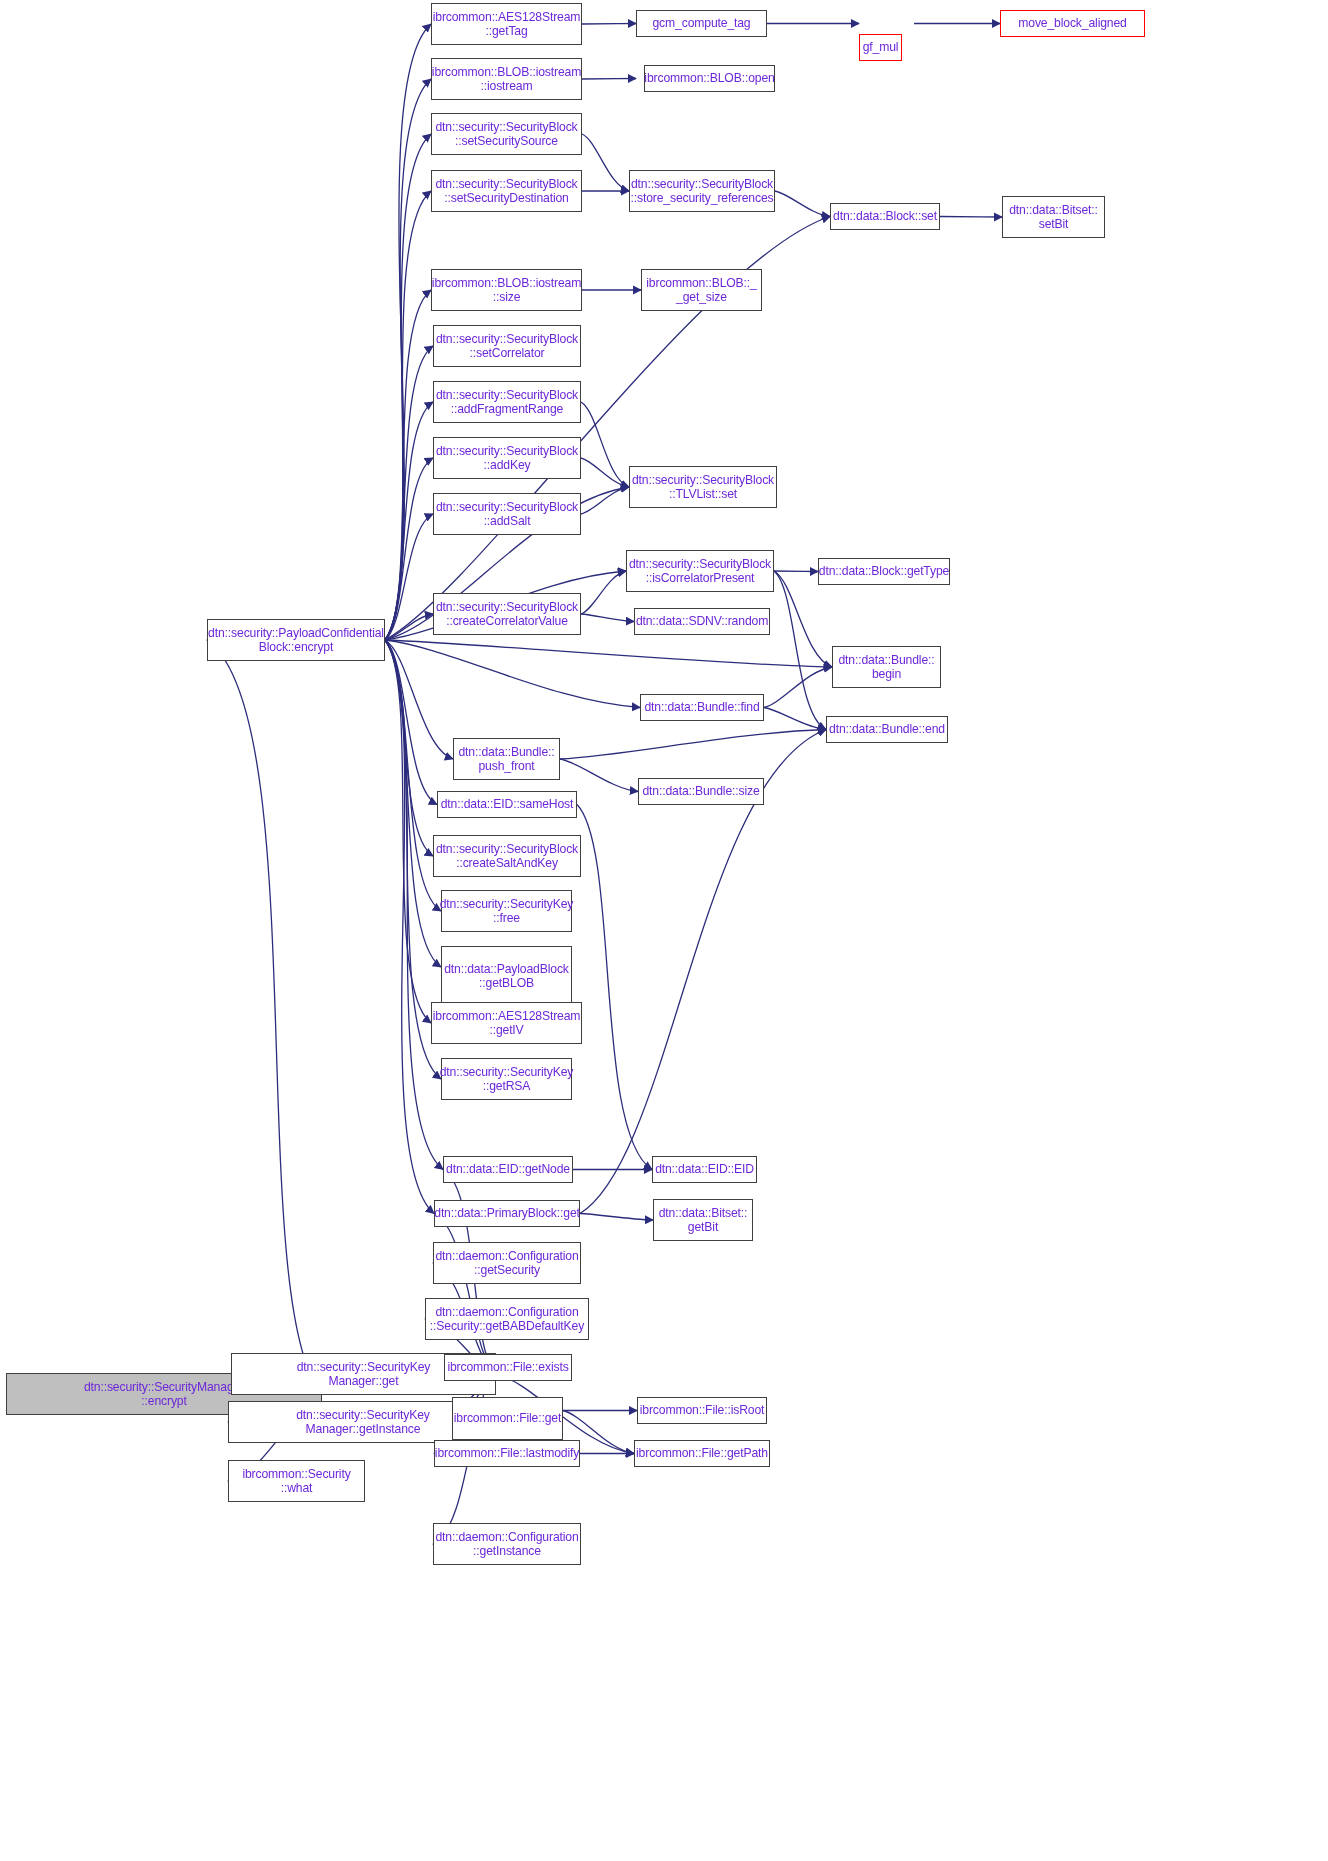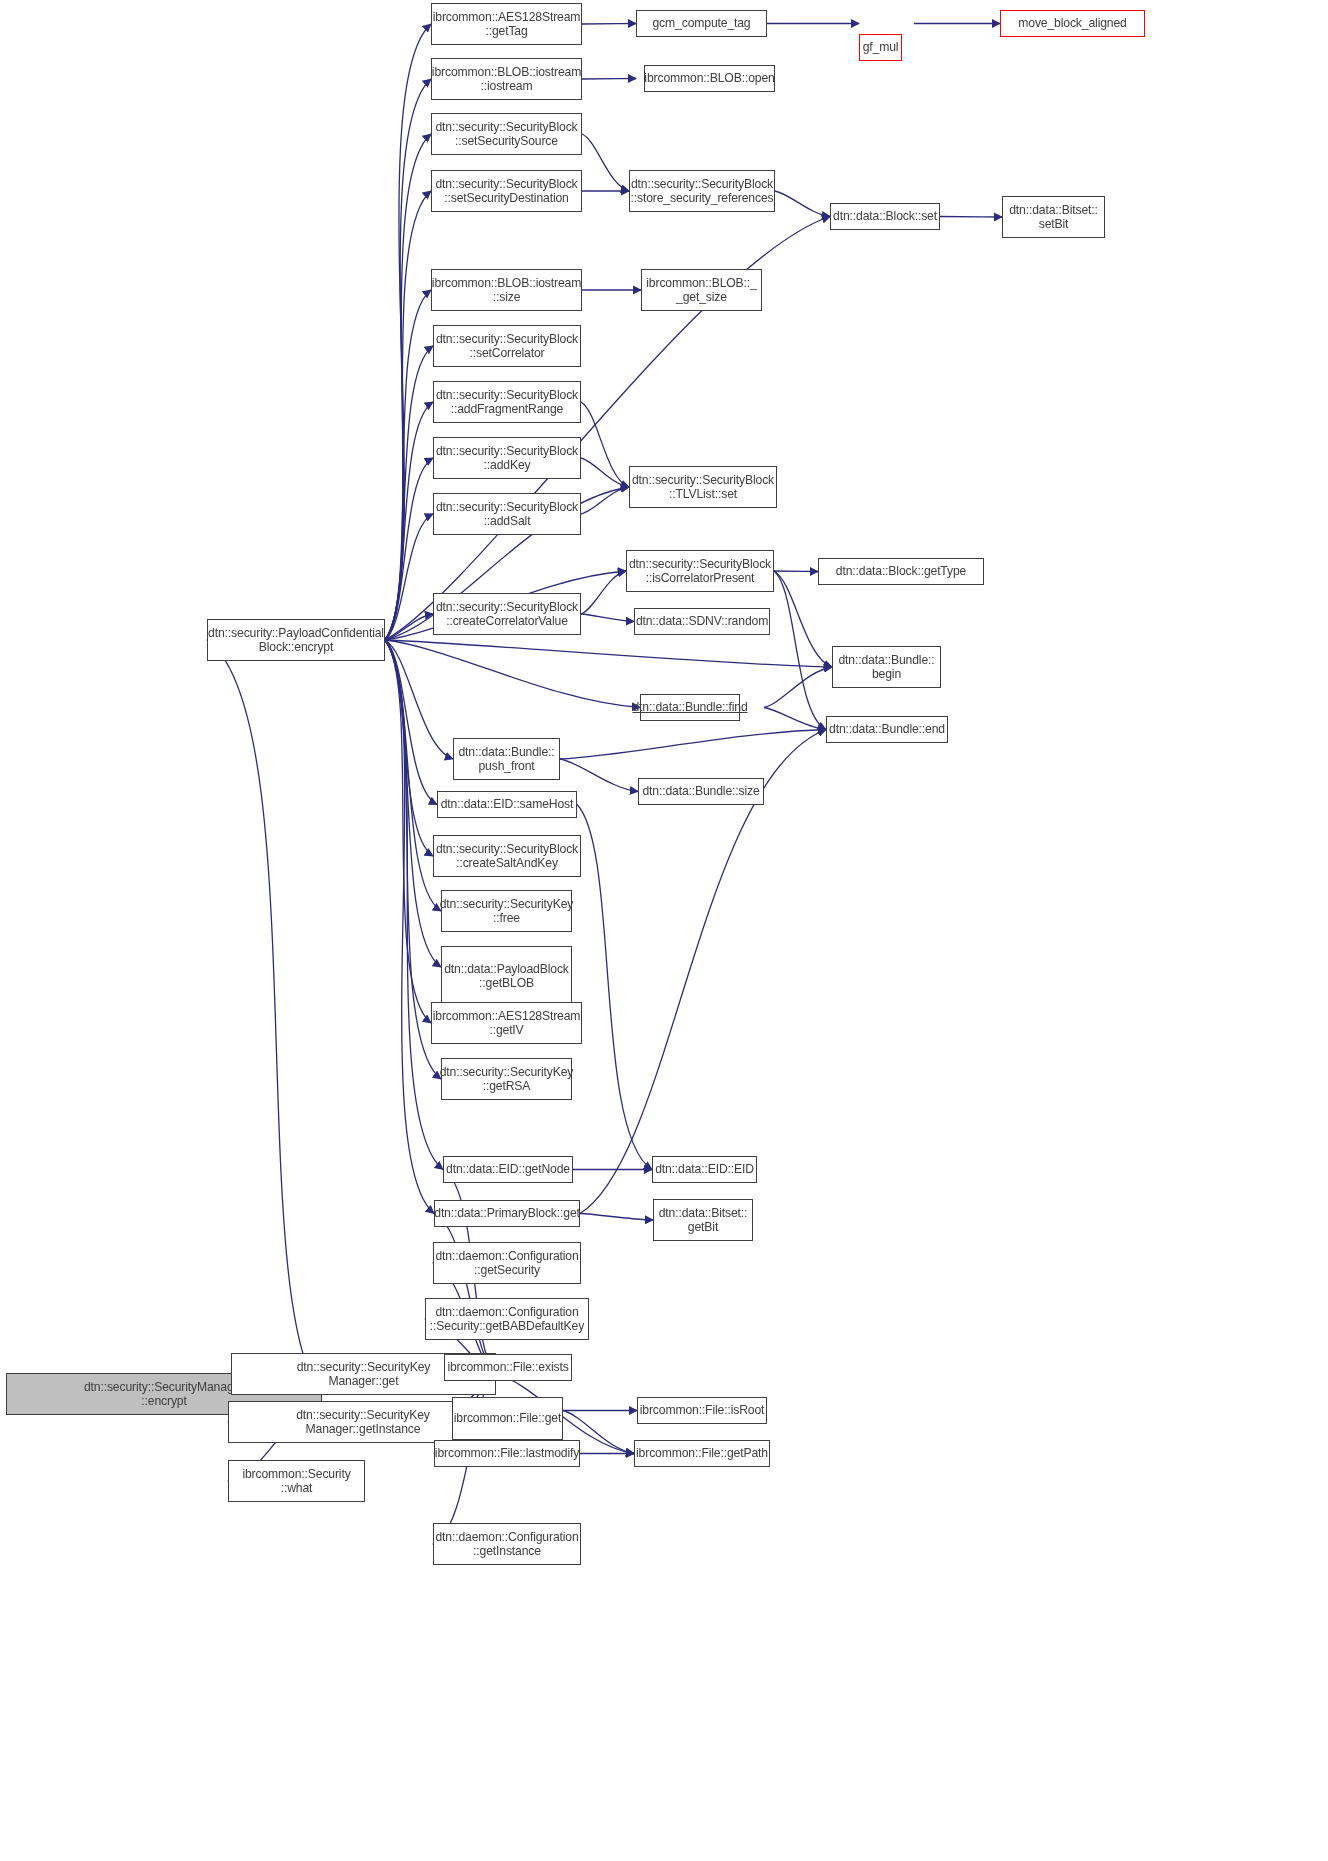--- a/index.html
+++ b/index.html
@@ -20,21 +20,21 @@
     left: 0; top: 0;
     width: 1328px;
     height: 1861px;
     pointer-events: none;
   }
   .node {
     position: absolute;
     box-sizing: border-box;
     border: 1px solid #3f3f3f;
     background: #ffffff;
-    color: #404040;
+    color: #6d28d9;
     display: flex;
     align-items: center;
     justify-content: center;
     text-align: center;
     font-size: 12.2px;
     line-height: 14.5px;
     letter-spacing: -0.15px;
     padding: 1px 3px;
     white-space: pre-line;
     z-index: 5;
@@ -161,27 +161,27 @@
       <div class="node" style="left: 433px; top: 381px; width: 148px; height: 42px;">dtn::security::SecurityBlock
 ::addFragmentRange</div>
       <div class="node" style="left: 433px; top: 437px; width: 148px; height: 42px;">dtn::security::SecurityBlock
 ::addKey</div>
       <div class="node" style="left: 433px; top: 493px; width: 148px; height: 42px;">dtn::security::SecurityBlock
 ::addSalt</div>
       <div class="node" style="left: 629px; top: 466px; width: 148px; height: 42px;">dtn::security::SecurityBlock
 ::TLVList::set</div>
       <div class="node" style="left: 626px; top: 550px; width: 148px; height: 42px;">dtn::security::SecurityBlock
 ::isCorrelatorPresent</div>
-      <div class="node" style="left: 818px; top: 558px; width: 166px; height: 27px;">dtn::data::Block::getType</div>
+      <div class="node" style="left: 818px; top: 558px; width: 132px; height: 27px;">dtn::data::Block::getType</div>
       <div class="node" style="left: 433px; top: 593px; width: 148px; height: 42px;">dtn::security::SecurityBlock
 ::createCorrelatorValue</div>
       <div class="node" style="left: 634px; top: 608px; width: 136px; height: 27px;">dtn::data::SDNV::random</div>
       <div class="node" style="left: 832px; top: 646px; width: 109px; height: 42px;">dtn::data::Bundle::
 begin</div>
-      <div class="node" style="left: 640px; top: 694px; width: 100px; height: 27px; text-decoration: underline;">dtn::data::Bundle::find</div>
+      <div class="node" style="left: 640px; top: 694px; width: 124px; height: 27px;">dtn::data::Bundle::find</div>
       <div class="node" style="left: 826px; top: 716px; width: 122px; height: 27px;">dtn::data::Bundle::end</div>
       <div class="node" style="left: 453px; top: 738px; width: 107px; height: 42px;">dtn::data::Bundle::
 push_front</div>
       <div class="node" style="left: 638px; top: 778px; width: 126px; height: 27px;">dtn::data::Bundle::size</div>
       <div class="node" style="left: 437px; top: 791px; width: 140px; height: 27px;">dtn::data::EID::sameHost</div>
       <div class="node" style="left: 433px; top: 835px; width: 148px; height: 42px;">dtn::security::SecurityBlock
 ::createSaltAndKey</div>
       <div class="node" style="left: 441px; top: 890px; width: 131px; height: 42px;">dtn::security::SecurityKey
 ::free</div>
       <div class="node" style="left: 441px; top: 946px; width: 131px; height: 60px;">dtn::data::PayloadBlock

